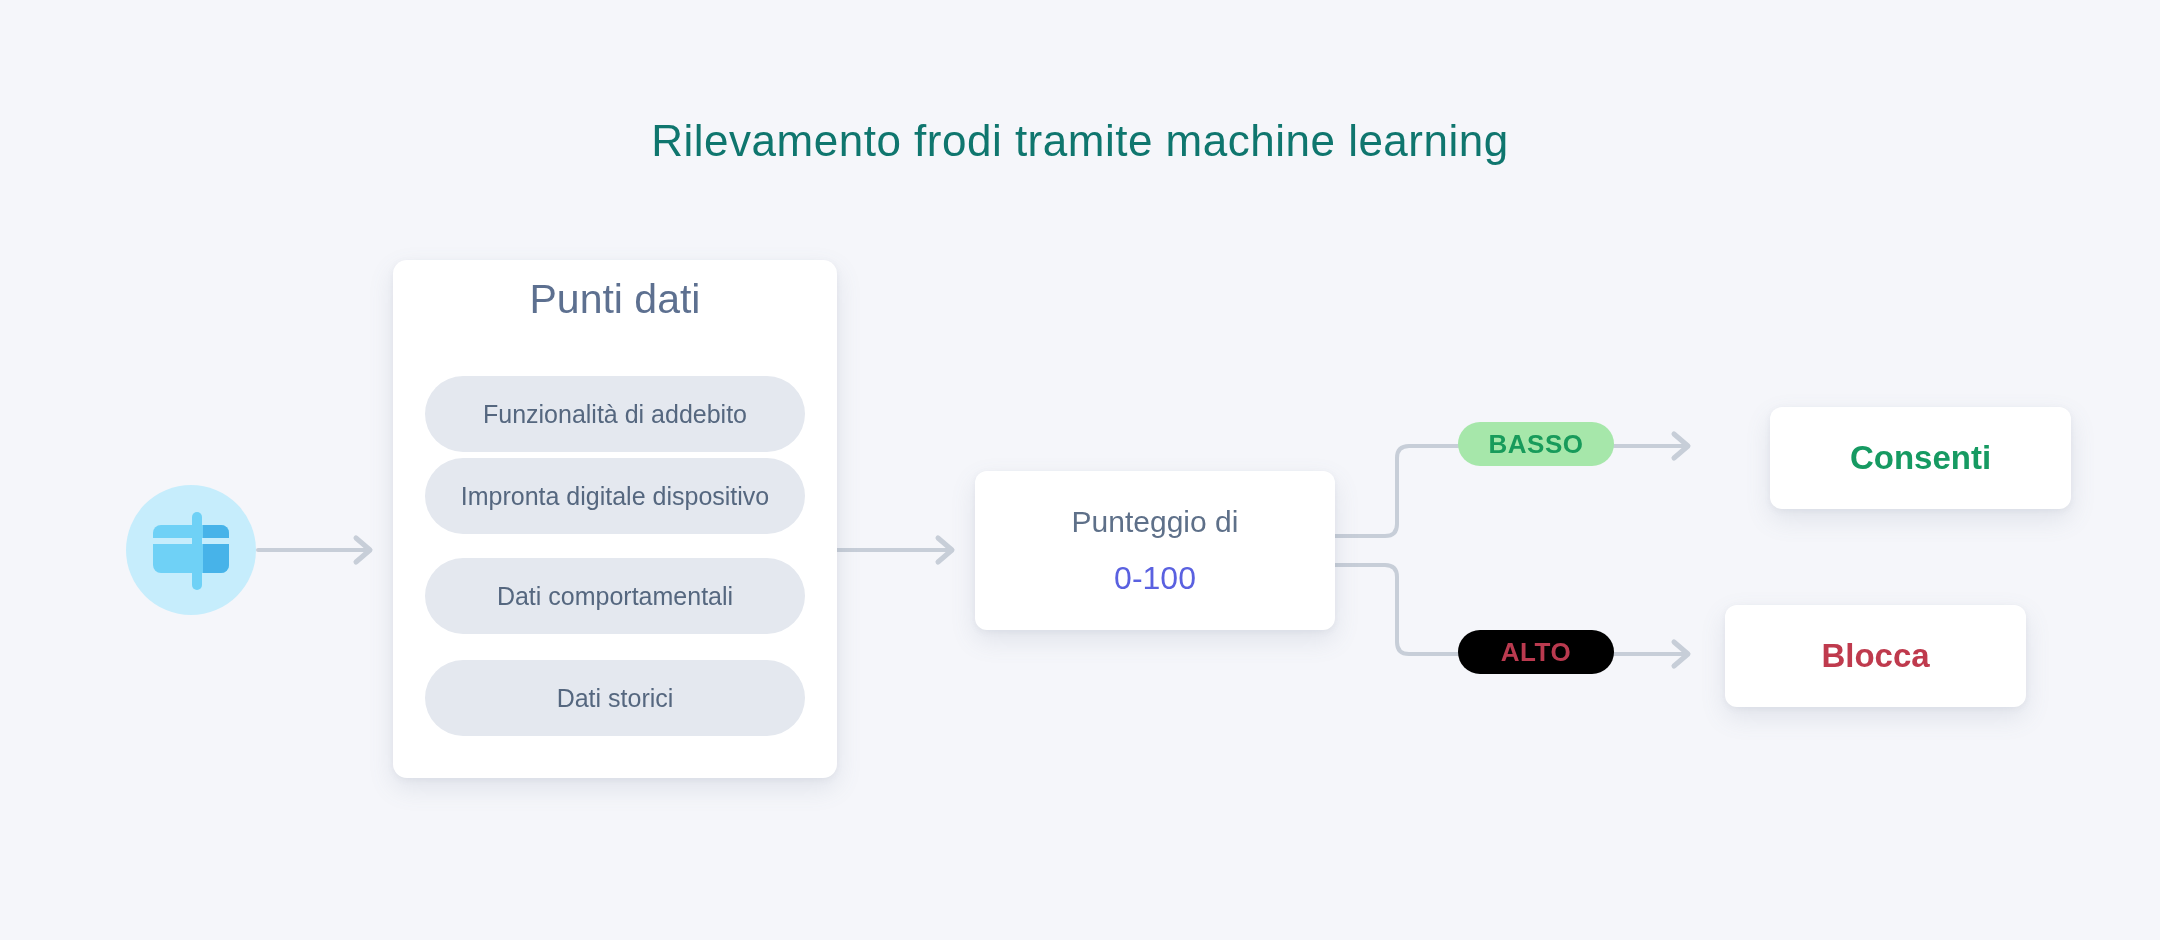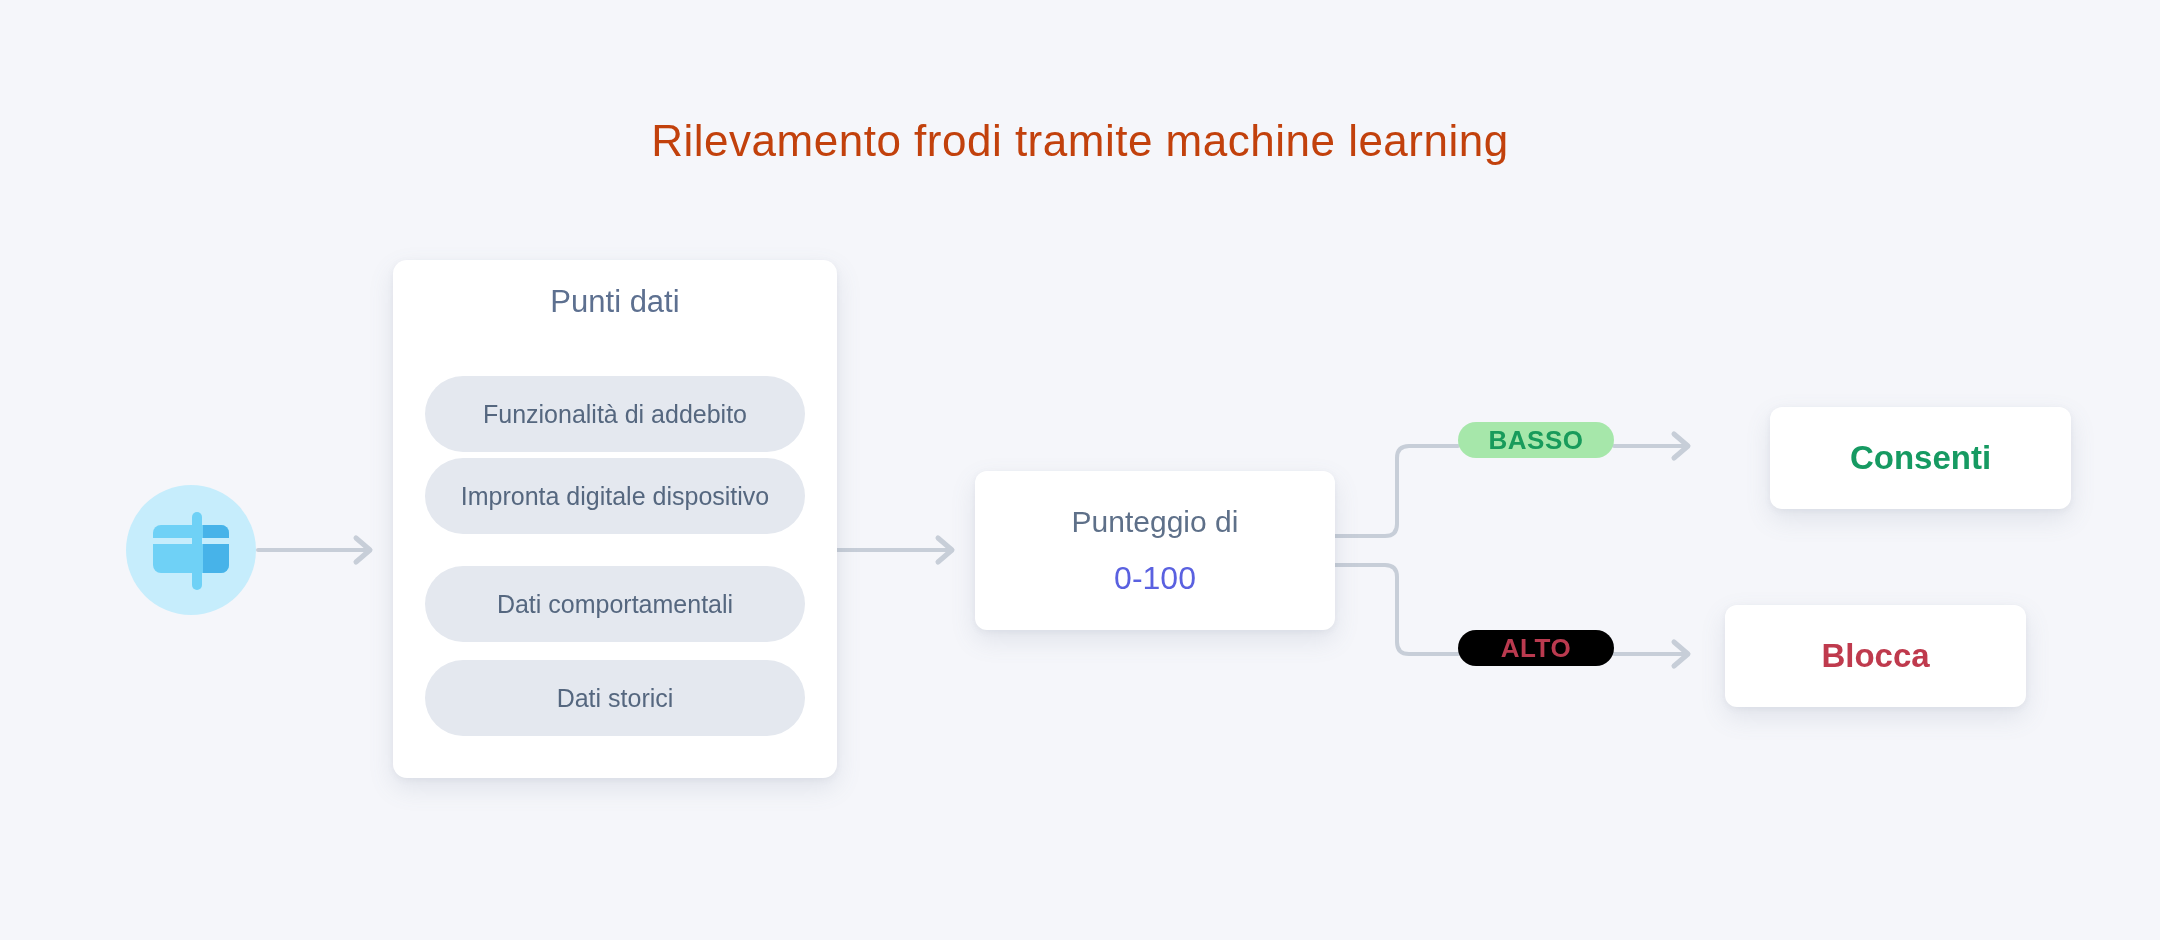--- a/index.html
+++ b/index.html
@@ -7,21 +7,21 @@
     position:relative;
     width:2160px;height:940px;
     background:#F5F6FA;
     font-family:"Liberation Sans", sans-serif;
     overflow:hidden;
   }
   .diagram-title{
     position:absolute;top:116px;left:0;width:100%;
     text-align:center;
     font-size:44px;font-weight:500;letter-spacing:0.5px;
-    color:#c2410c;
+    color:#0f766e;
   }
   svg.connectors{position:absolute;left:0;top:0;}
 
   
   .source-circle{
     position:absolute;left:126px;top:485px;width:130px;height:130px;
     border-radius:50%;background:#C6EDFC;
   }
   .cc-card{
     position:absolute;left:27px;top:40px;width:76px;height:48px;
@@ -42,44 +42,44 @@
 
   
   .card{
     position:absolute;background:#FFFFFF;border-radius:14px;
     box-shadow:0 10px 26px rgba(100,116,139,0.14), 0 2px 6px rgba(100,116,139,0.08);
   }
 
   
   .datapoints-card{left:393px;top:260px;width:444px;height:518px;}
   .datapoints-title{
-    margin-top:24px;text-align:center;
-    font-size:31px;color:#5D7090;
+    margin-top:16px;text-align:center;
+    font-size:41px;color:#5D7090;
   }
   .datapoint-pill{
     position:absolute;left:32px;width:380px;height:76px;
     background:#E4E8EF;border-radius:38px;
     display:flex;align-items:center;justify-content:center;
     font-size:25px;color:#55677F;
   }
-  .pill-0{top:106px;margin-top:10px;} .pill-1{top:198px;} .pill-2{top:306px;} .pill-3{top:400px;}
+  .pill-0{top:106px;margin-top:10px;} .pill-1{top:198px;} .pill-2{top:298px;} .pill-3{top:400px;}
 
   
   .score-card{
     left:975px;top:471px;width:360px;height:159px;border-radius:12px;
     display:flex;flex-direction:column;align-items:center;justify-content:center;
     text-align:center;
     gap:16px;
   }
   .score-line{font-size:30px;line-height:38px;color:#5E7089;}
   .score-range{font-size:32px;line-height:42px;color:#5A61E0;font-weight:500;}
 
   
   .branch-pill{
-    position:absolute;width:156px;height:36px;border-radius:25px;
+    position:absolute;width:156px;height:44px;border-radius:25px;
     display:flex;align-items:center;justify-content:center;
     font-size:26px;font-weight:bold;letter-spacing:0.5px;
   }
   .low-pill{left:1458px;top:422px;background:#A6E7AA;color:#189B5B;}
   .high-pill{left:1458px;top:630px;background:#000000;color:#BA3A4F;}
 
   
   .result-card{
     width:301px;height:102px;border-radius:12px;
     display:flex;align-items:center;justify-content:center;

